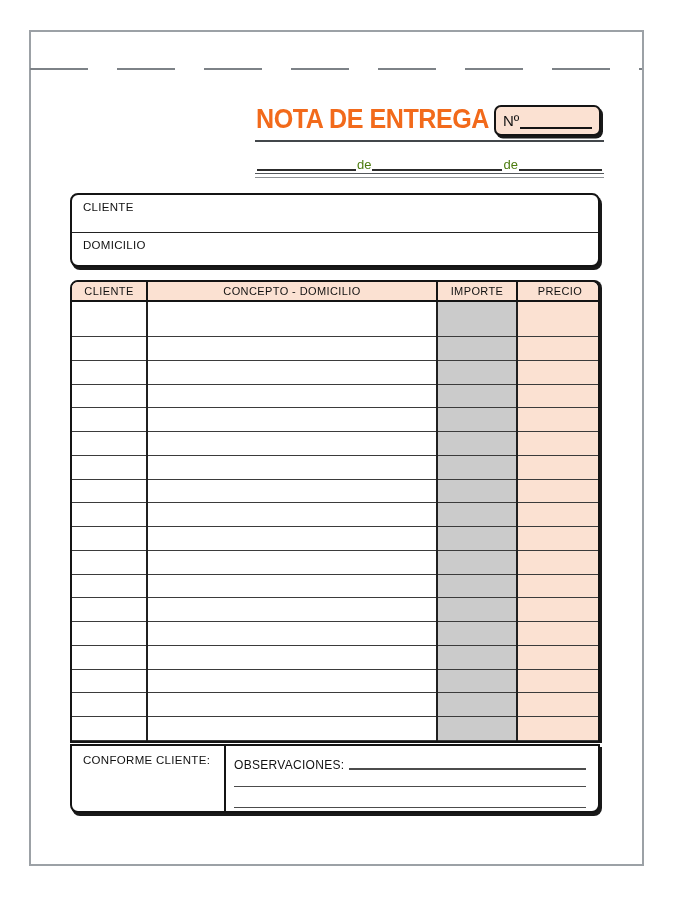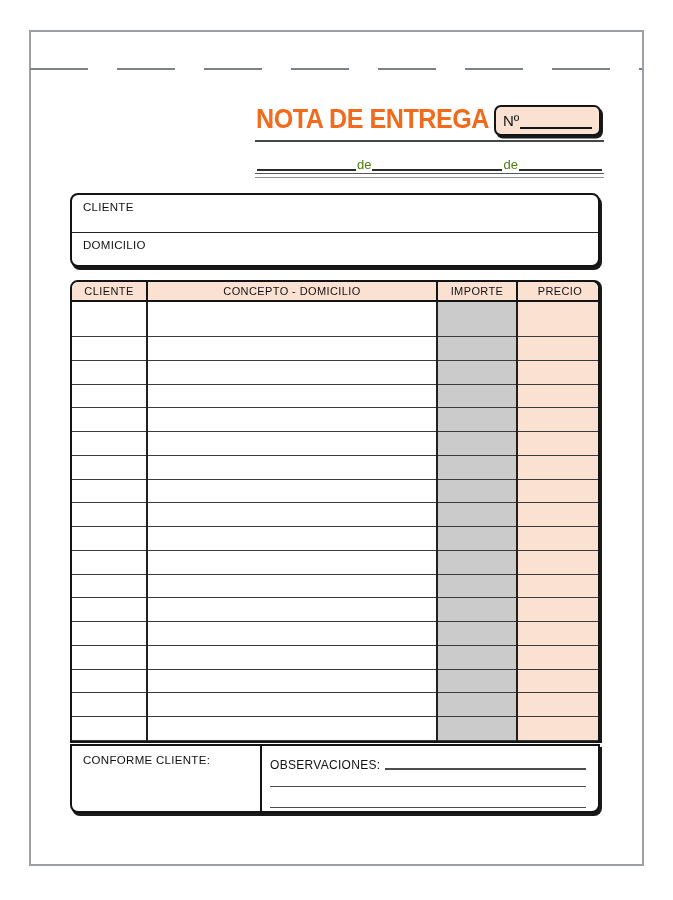--- a/index.html
+++ b/index.html
@@ -44,21 +44,21 @@
     border-left:2px solid var(--ink);vertical-align:middle;}
   .table-wrap th:first-child{border-left:none;}
   .table-wrap td{border-top:1px solid #3b3b3b;border-bottom:1px solid #3b3b3b;
     border-left:2px solid #202020;}
   .table-wrap td:first-child{border-left:none;}
   .c-precio{background:var(--gray);}
   .c-importe{background:var(--peach);}
   .footer-box{position:absolute;left:70px;top:744px;width:530px;height:69px;background:#fff;
     border:2px solid var(--ink);border-radius:0 0 8px 8px;box-shadow:2px 3px 0 rgba(0,0,0,0.9);
     display:flex;overflow:hidden;}
-  .conforme-cell{width:190px;border-right:2px solid var(--ink);padding:8px 0 0 11px;
+  .conforme-cell{width:154px;border-right:2px solid var(--ink);padding:8px 0 0 11px;
     font-size:11.5px;letter-spacing:0.3px;}
   .obs-cell{flex:1;padding:12px 12px 6px 8px;font-size:12px;letter-spacing:0.3px;}
   .obs-head{display:flex;align-items:flex-end;}
   .obs-line-inline{flex:1;border-bottom:2px solid #4c4c4c;margin:0 0 2px 5px;height:10px;}
   .obs-line{height:15px;border-bottom:1.5px solid #4c4c4c;}
   .obs-line.l2{height:21px;}
 </style>
 </head>
 <body>
 

